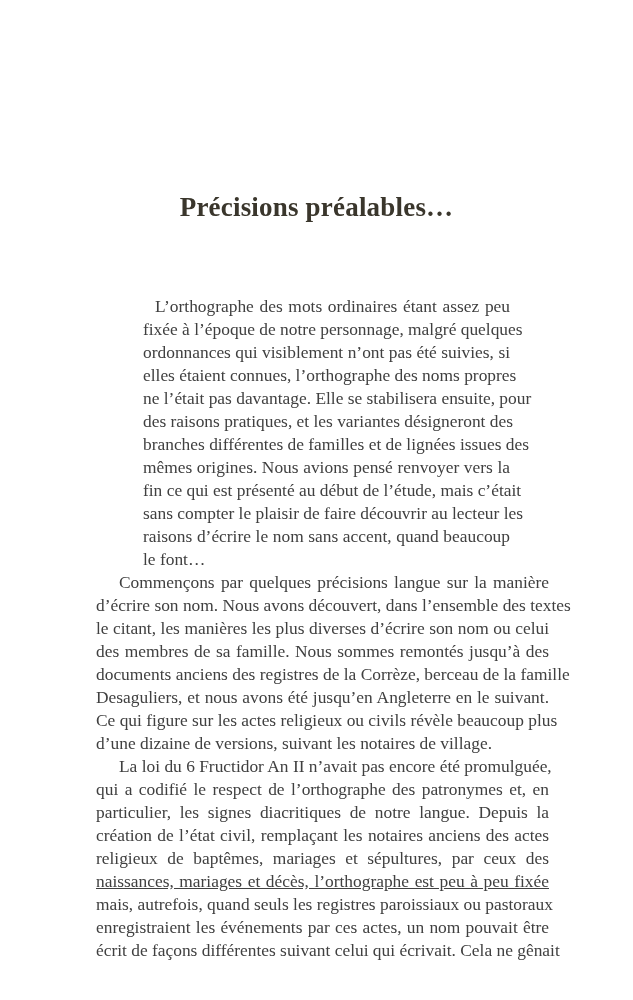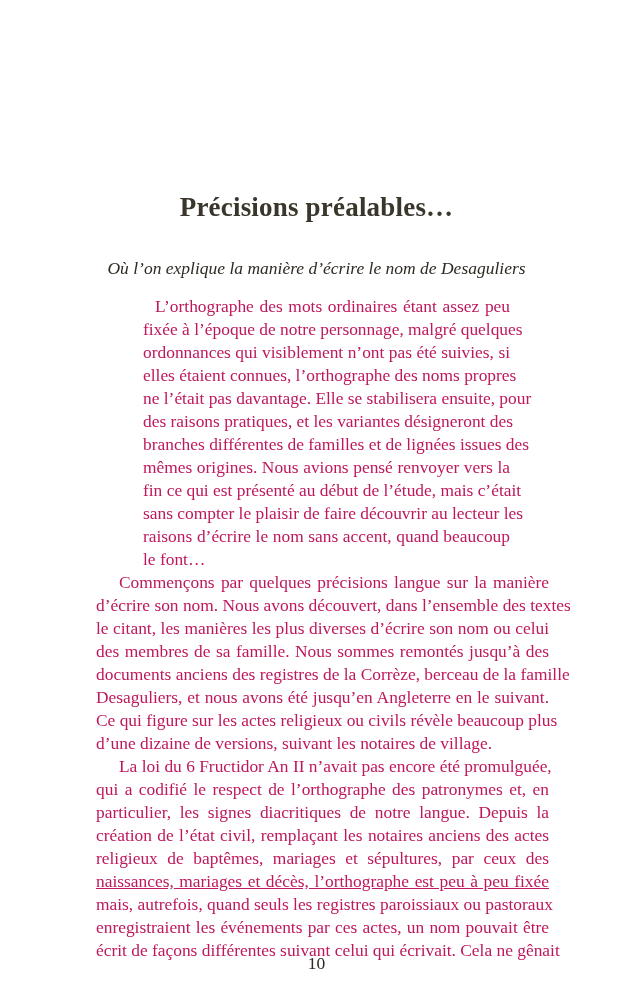--- a/index.html
+++ b/index.html
@@ -40,21 +40,21 @@
       color: #2e2a22;
     }
     .body-line {
       position: absolute;
       font-size: 17.4px;
       line-height: 23px;
       height: 23px;
       white-space: nowrap;
       text-align: justify;
       text-align-last: justify;
-      color: #be185d;
+      color: #404040;
     }
     .epigraph-line {
       left: 143px;
       width: 367px;
     }
     .main-line {
       left: 96px;
       width: 453px;
     }
     .last-line {
@@ -69,21 +69,20 @@
       color: #2e2a22;
     }
   </style>
 </head>
 <body>
 
 <div class="page">
 
   <div class="chapter-title">Précisions préalables…</div>
 
-  <div class="chapter-subtitle">Où l’on explique la manière d’écrire le nom de Desaguliers</div>
 
   <div>
     <div class="body-line epigraph-line" style="top:295px; left:155px; width:355px;">L’orthographe des mots ordinaires étant assez peu</div>
     <div class="body-line epigraph-line" style="top:318px;">fixée à l’époque de notre personnage, malgré quelques</div>
     <div class="body-line epigraph-line" style="top:341px;">ordonnances qui visiblement n’ont pas été suivies, si</div>
     <div class="body-line epigraph-line" style="top:364px;">elles étaient connues, l’orthographe des noms propres</div>
     <div class="body-line epigraph-line" style="top:387px;">ne l’était pas davantage. Elle se stabilisera ensuite, pour</div>
     <div class="body-line epigraph-line" style="top:410px;">des raisons pratiques, et les variantes désigneront des</div>
     <div class="body-line epigraph-line" style="top:433px;">branches différentes de familles et de lignées issues des</div>
     <div class="body-line epigraph-line" style="top:456px;">mêmes origines. Nous avions pensé renvoyer vers la</div>
@@ -109,15 +108,14 @@
     <div class="body-line main-line" style="top:778px;">qui a codifié le respect de l’orthographe des patronymes et, en</div>
     <div class="body-line main-line" style="top:801px;">particulier, les signes diacritiques de notre langue. Depuis la</div>
     <div class="body-line main-line" style="top:824px;">création de l’état civil, remplaçant les notaires anciens des actes</div>
     <div class="body-line main-line" style="top:847px;">religieux de baptêmes, mariages et sépultures, par ceux des</div>
     <div class="body-line main-line" style="top:870px;text-decoration:underline;">naissances, mariages et décès, l’orthographe est peu à peu fixée</div>
     <div class="body-line main-line" style="top:893px;">mais, autrefois, quand seuls les registres paroissiaux ou pastoraux</div>
     <div class="body-line main-line" style="top:916px;">enregistraient les événements par ces actes, un nom pouvait être</div>
     <div class="body-line main-line" style="top:939px;">écrit de façons différentes suivant celui qui écrivait. Cela ne gênait</div>
   </div>
 
-  <div class="page-number" style="top:953px;">10</div>
 
 </div>
 
 </body></html>

